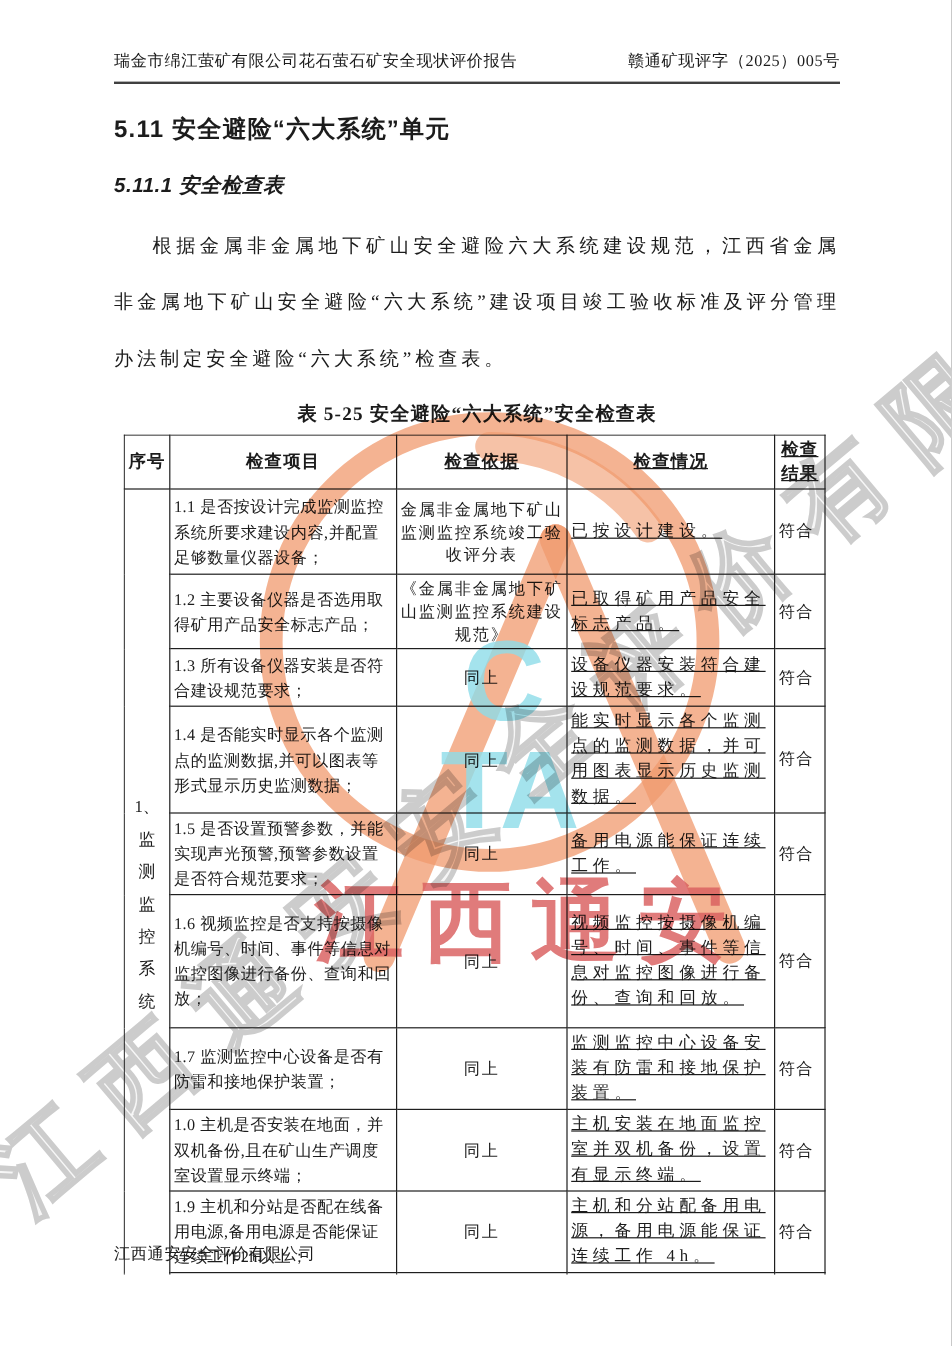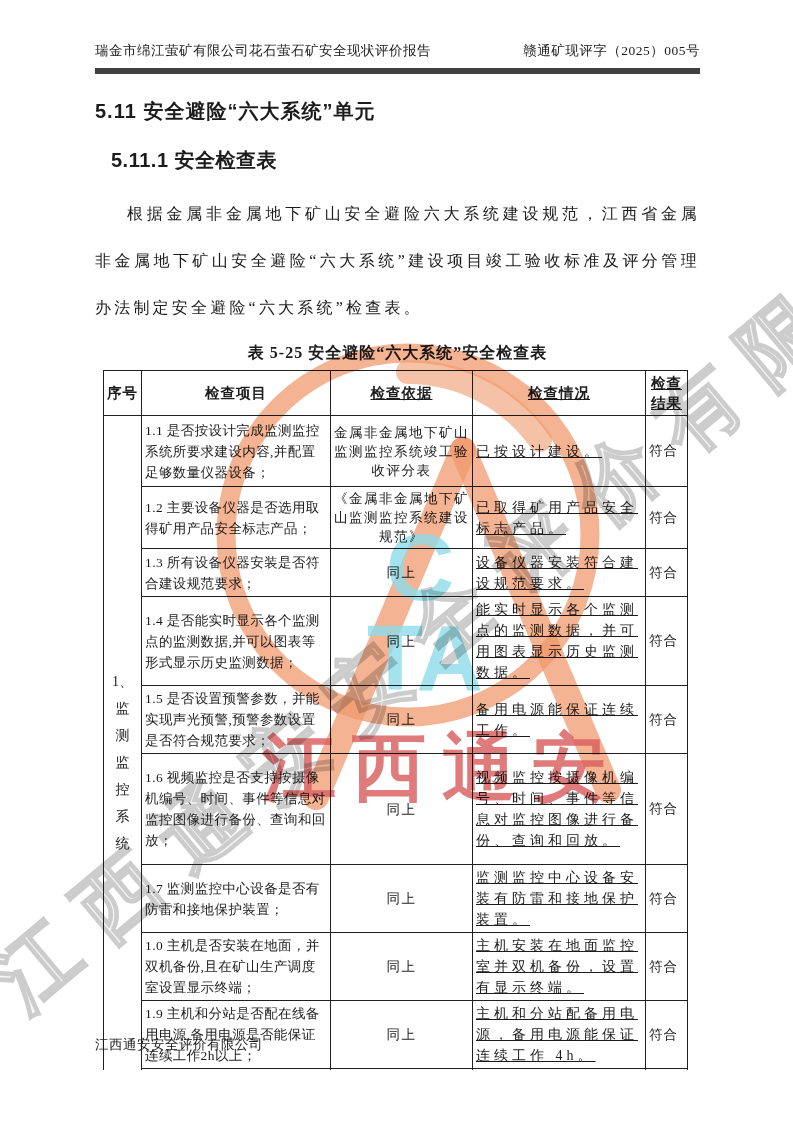--- a/index.html
+++ b/index.html
@@ -25,26 +25,26 @@
   
   .wm-color{
     position:absolute;inset:0;z-index:5;pointer-events:none;
     mix-blend-mode:multiply;
   }
   
   .content{position:relative;z-index:1;padding:42px 93px 0 95px;}
   .doc-header{
     display:flex;justify-content:space-between;align-items:flex-end;
     font-size:13.5px;letter-spacing:0.5px;
-    padding-bottom:8px;border-bottom:6px solid #404040;
+    padding-bottom:8px;border-bottom:2px solid #404040;
   }
   h1.title{font-size:20px;font-weight:bold;letter-spacing:1px;margin:24px 0 0 0;
     font-family:"Liberation Sans","DejaVu Sans",sans-serif;}
-  h2.subtitle{font-size:20px;font-weight:bold;letter-spacing:0.5px;margin:22px 0 0 16px;
-    font-family:"Liberation Sans","DejaVu Sans",sans-serif;}
+  h2.subtitle{font-size:17px;font-weight:bold;letter-spacing:0.5px;margin:22px 0 0 0;
+    font-family:"Liberation Sans","DejaVu Sans",sans-serif;font-style:italic;}
   p.body-text{
     margin:16px 0 0 0;
     font-size:16px;line-height:47px;letter-spacing:3.2px;
     text-align:justify;text-indent:2em;
   }
   .table-caption{
     margin-top:12px;text-align:center;
     font-size:16px;font-weight:bold;letter-spacing:1px;
   }
   .table-wrap{margin:6px 0 0 8px;width:586px;height:700px;overflow:hidden;}

